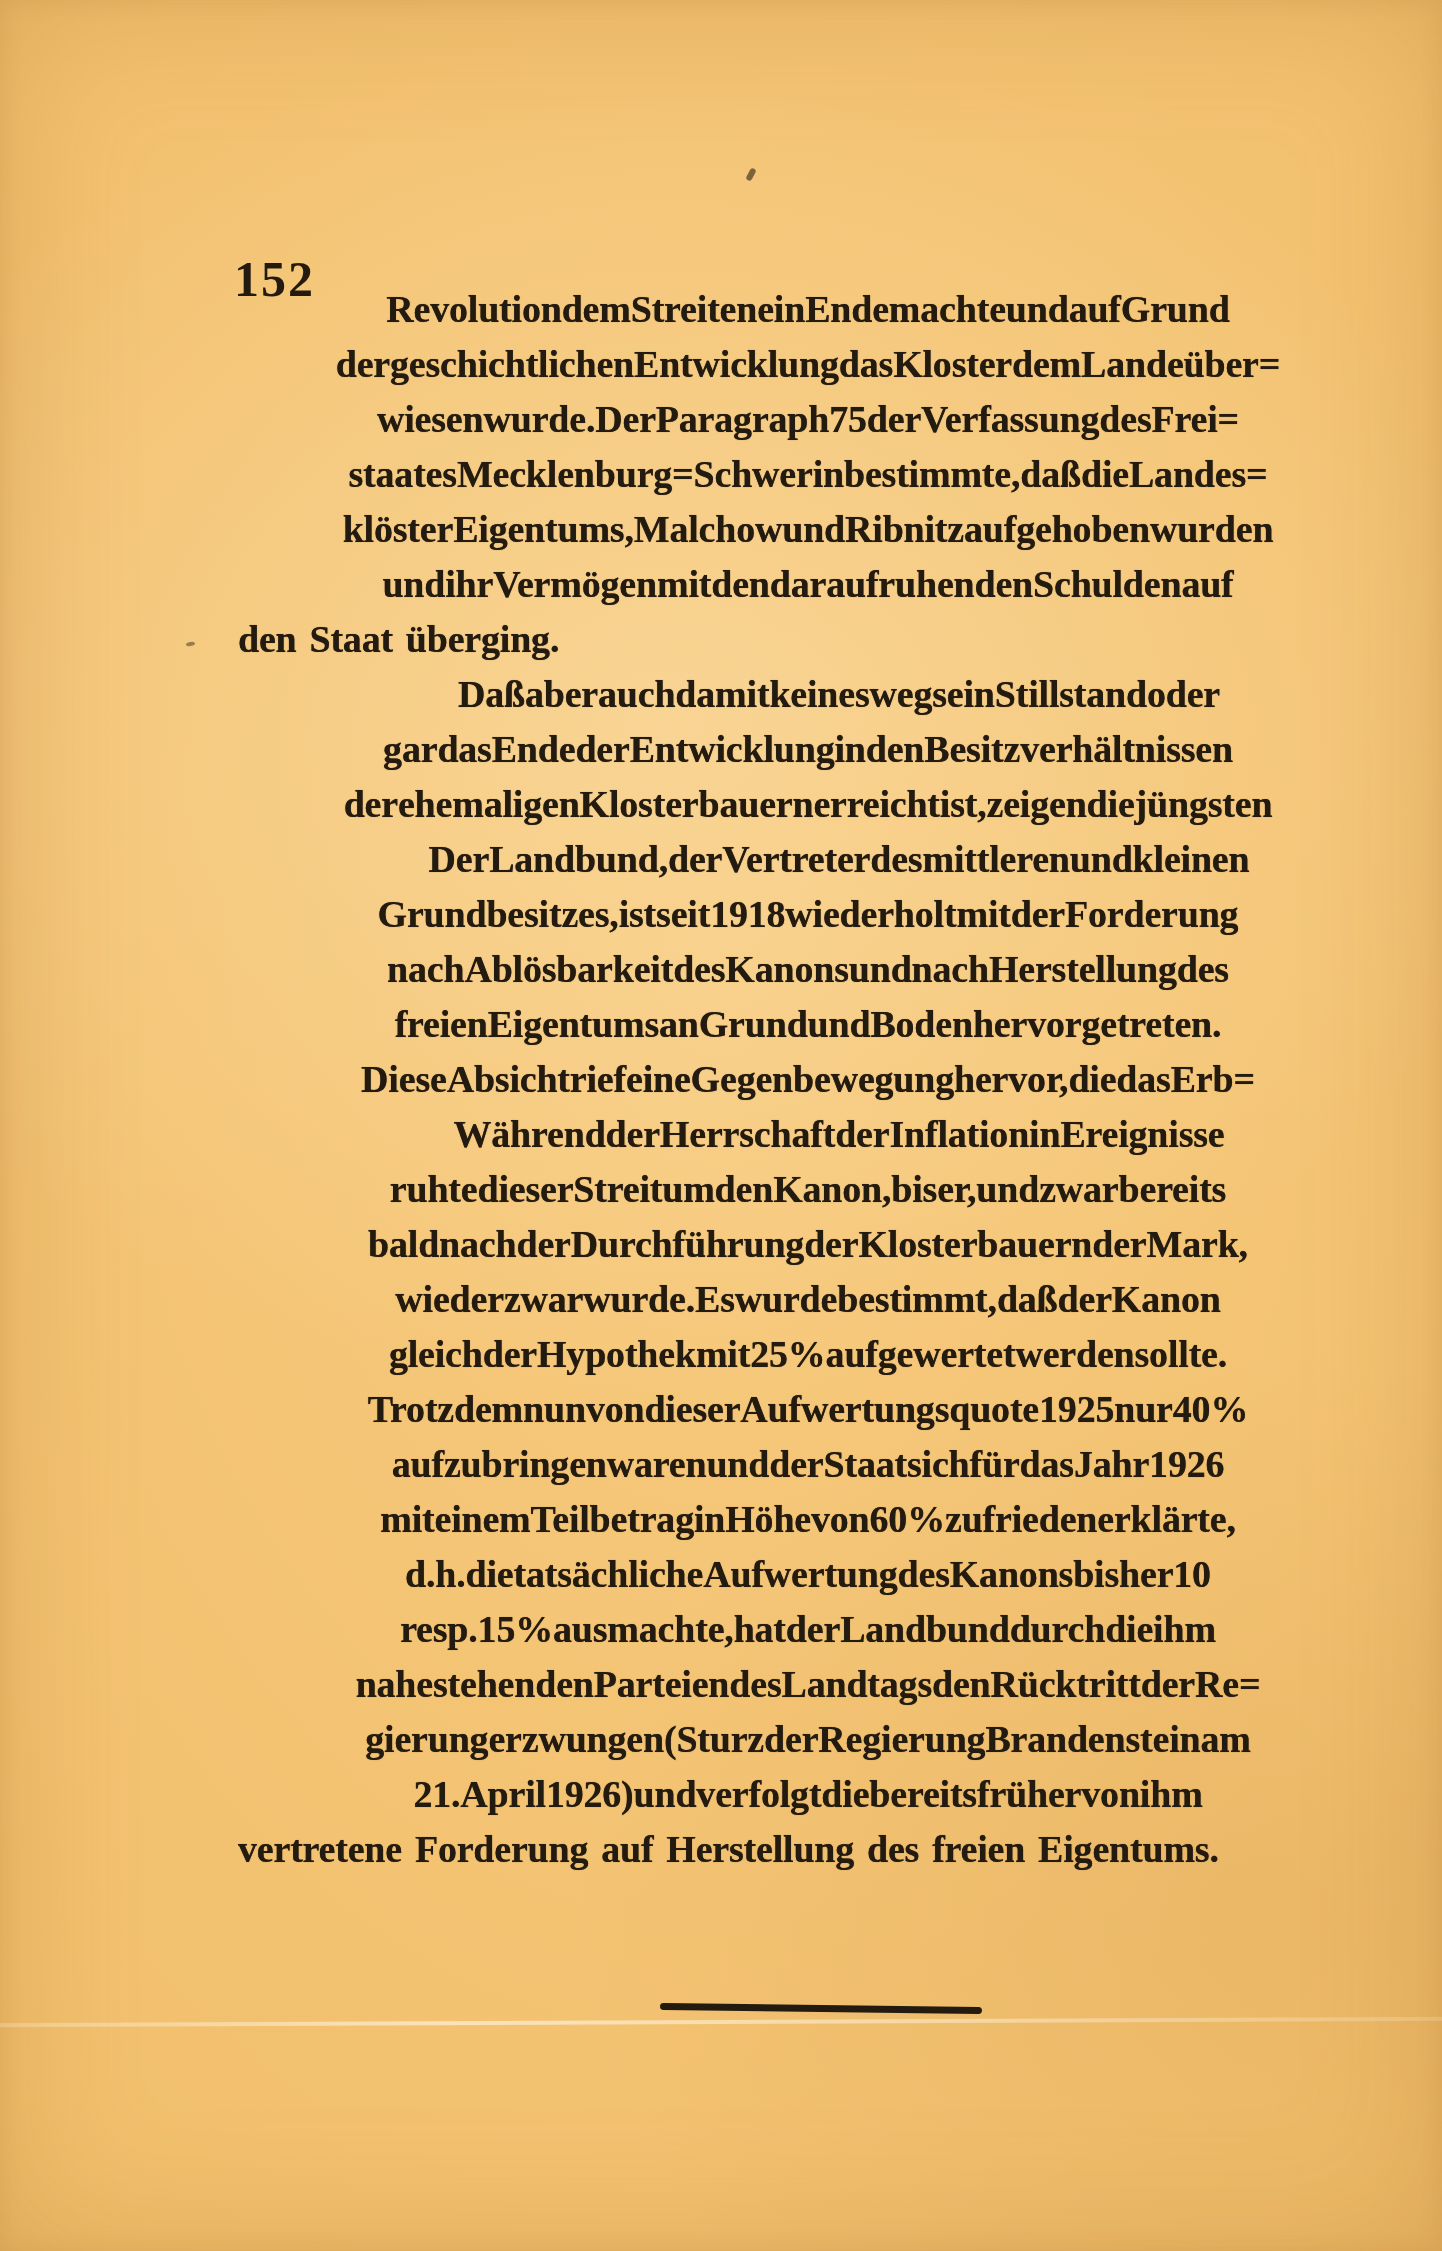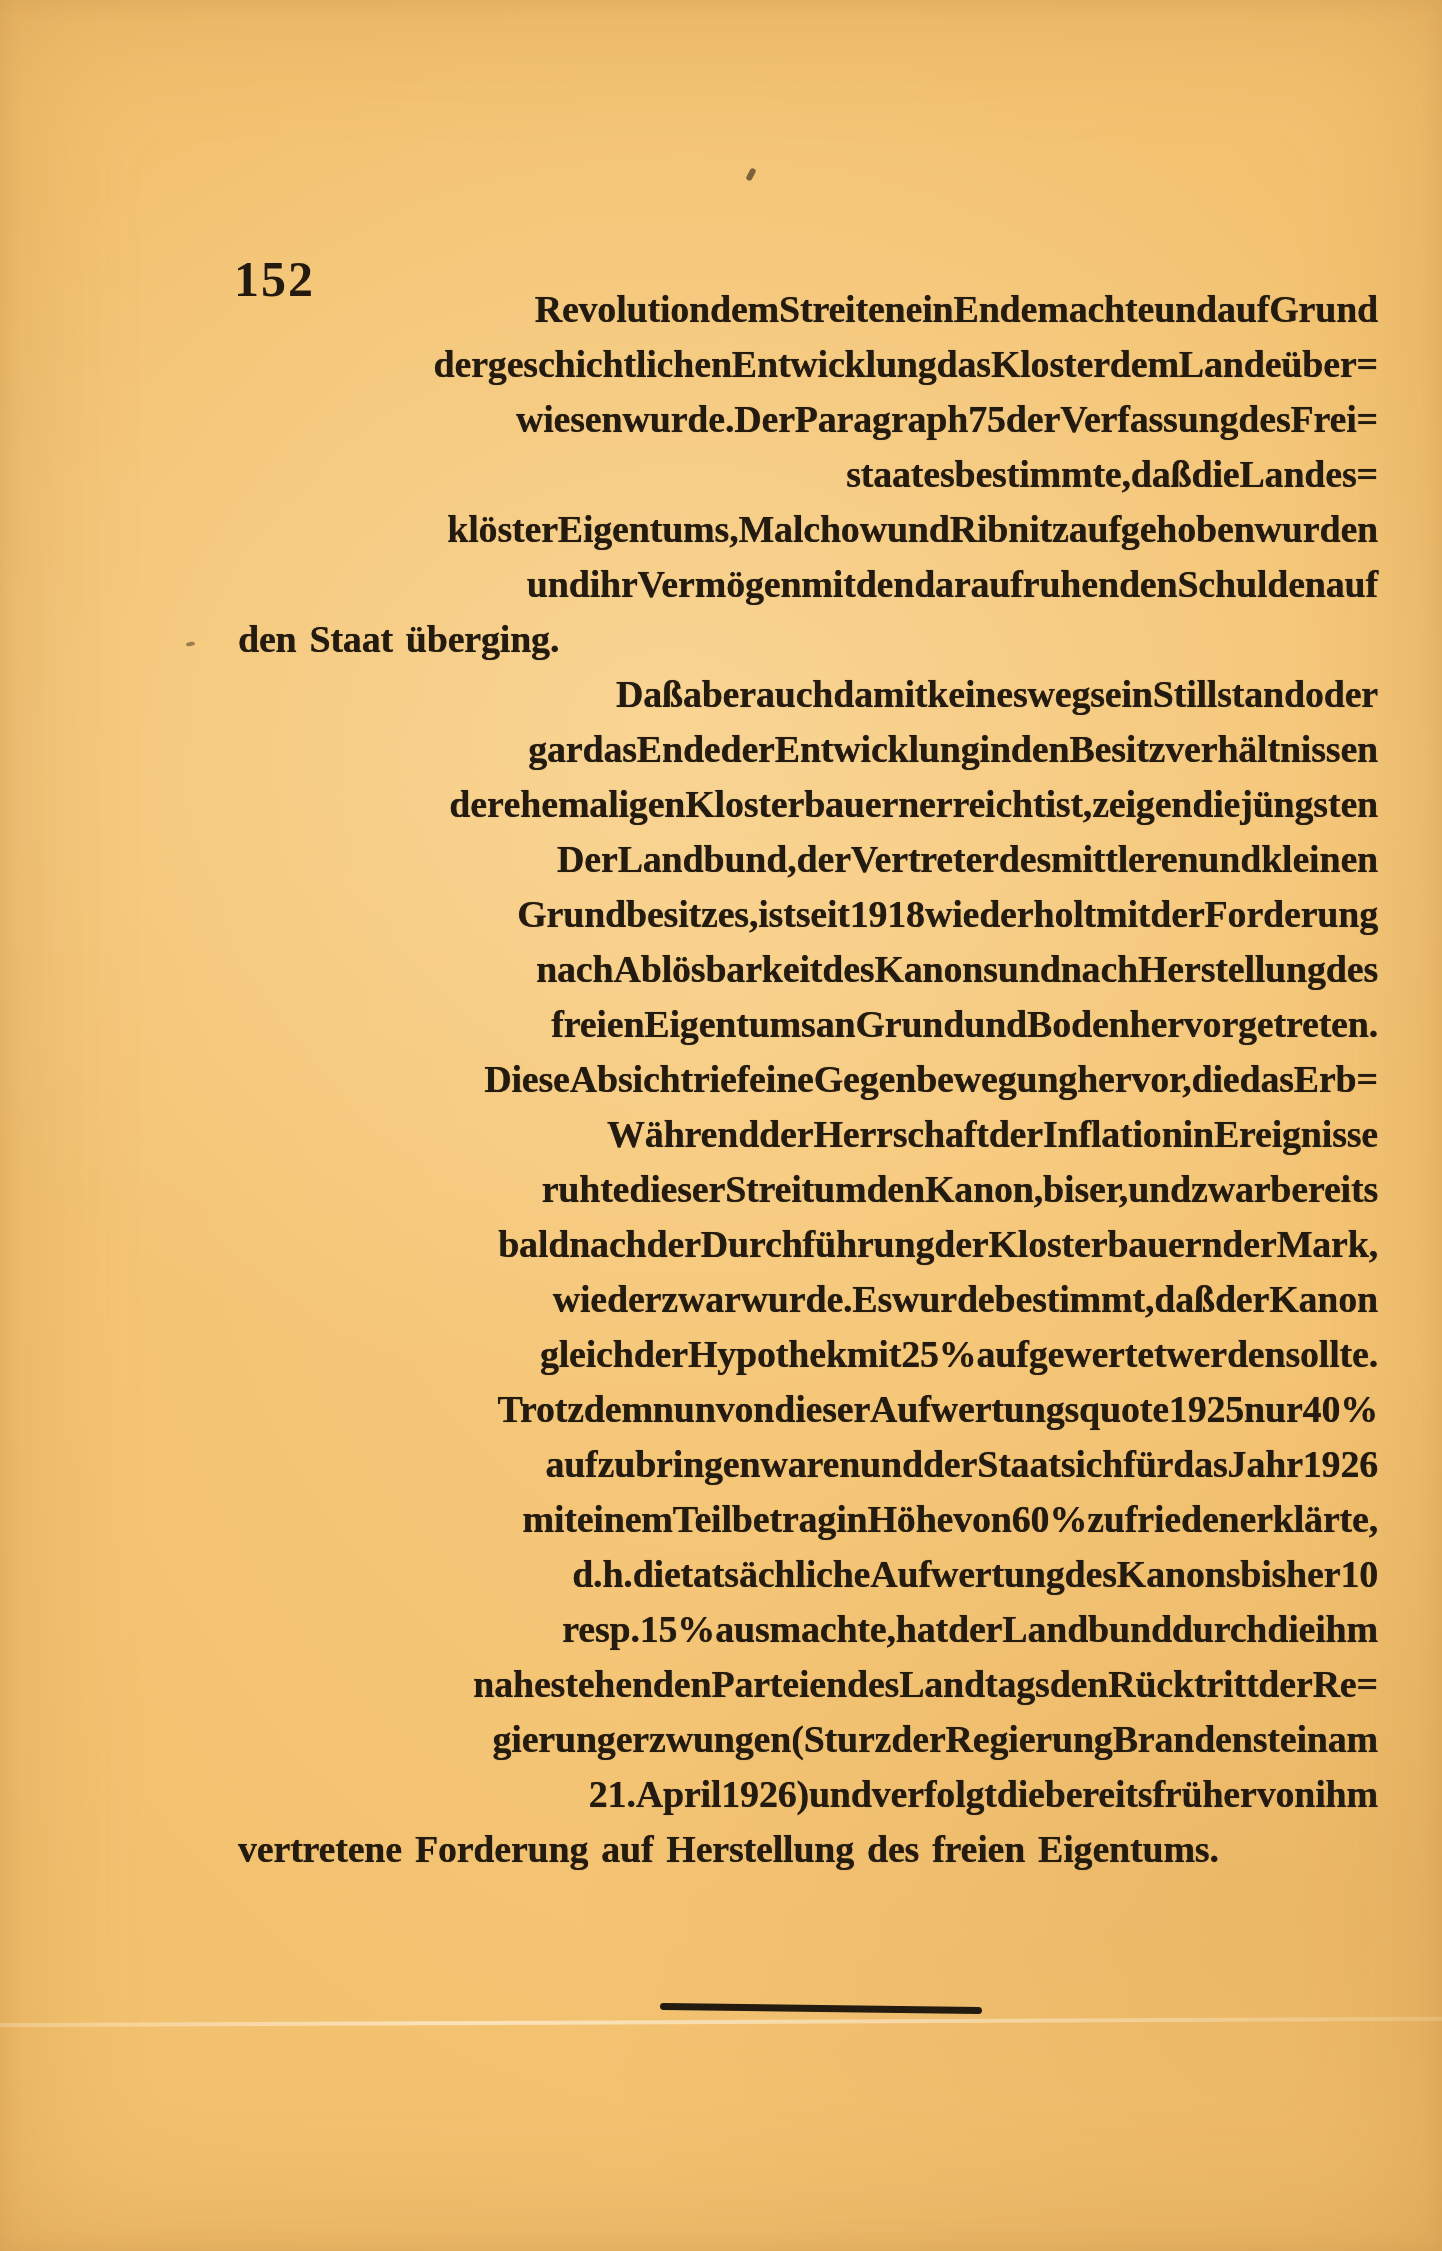--- a/index.html
+++ b/index.html
@@ -32,21 +32,21 @@
     width: 1140px;
     font-family: "Liberation Serif", "DejaVu Serif", serif;
     font-weight: bold;
     font-size: 38px;
     letter-spacing: -0.2px;
     color: var(--ink);
     text-shadow: 0 0 0.7px rgba(40,28,12,0.85);
   }
   .line {
     display: flex;
-    justify-content: flex-end;
+    justify-content: center;
     align-items: baseline;
     height: 55px;
     line-height: 55px;
     white-space: nowrap;
   }
   .line.indent { padding-left: 62px; }
   .line.last { justify-content: flex-start; gap: 0.34em; }
   .rule {
     position: absolute;
     left: 660px; top: 2005px;
@@ -103,20 +103,21 @@
         <span>Der</span>
         <span>Paragraph</span>
         <span>75</span>
         <span>der</span>
         <span>Verfassung</span>
         <span>des</span>
         <span>Frei=</span>
       </div>
       <div class="line">
         <span>staates</span>
+        <span>Mecklenburg=Schwerin</span>
         <span>bestimmte,</span>
         <span>daß</span>
         <span>die</span>
         <span>Landes=</span>
       </div>
       <div class="line">
         <span>klöster</span>
         <span>Eigentums,</span>
         <span>Malchow</span>
         <span>und</span>

